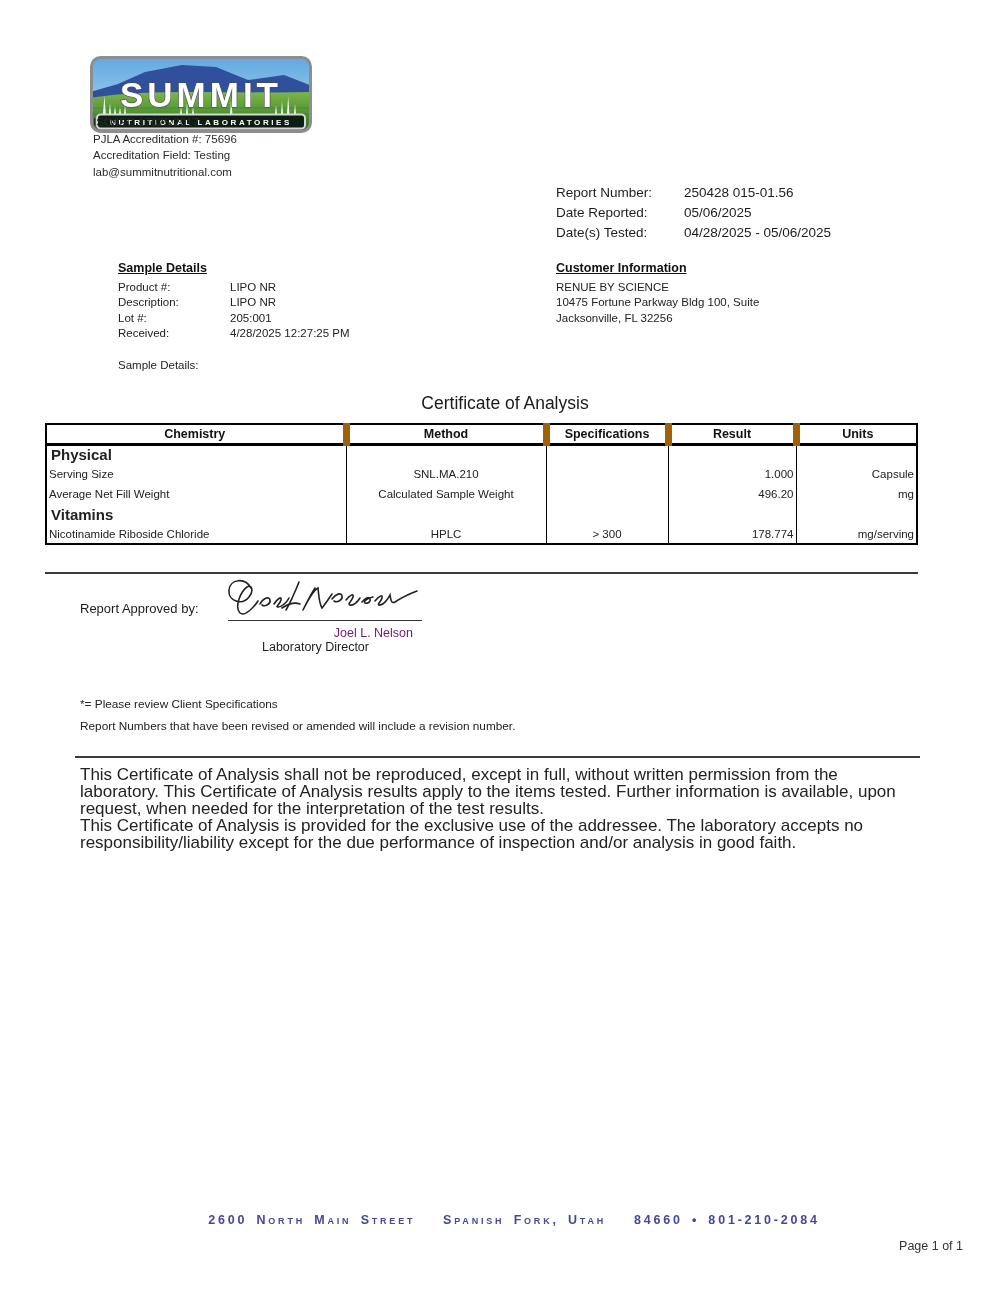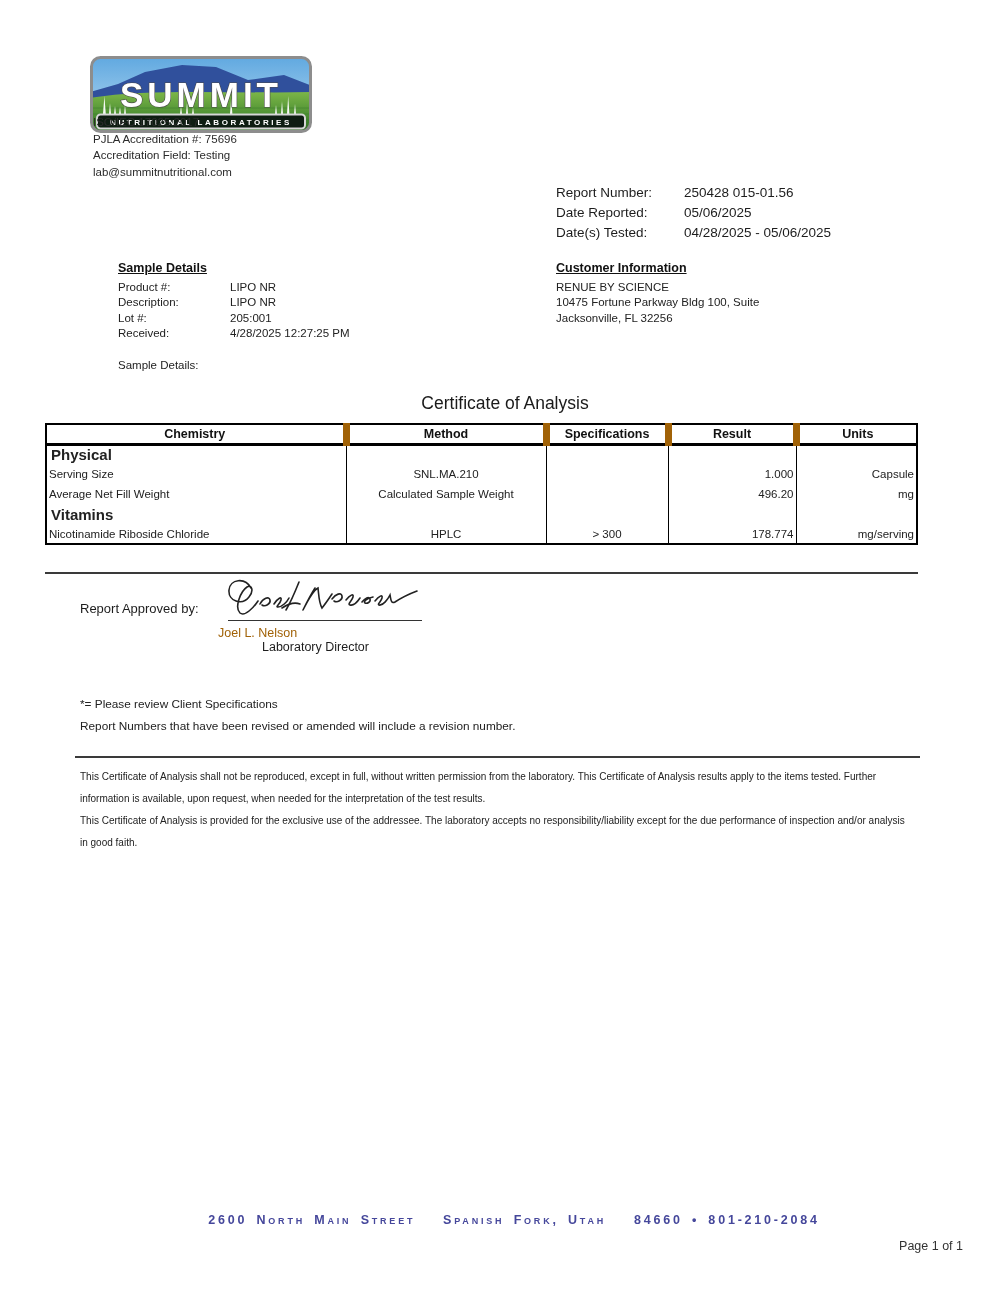--- a/index.html
+++ b/index.html
@@ -65,29 +65,29 @@
   td.c-units { text-align: right; padding-left: 7px; }
 
   
   .rule-1 { position: absolute; left: 45px; top: 572px; width: 873px; height: 0; border-top: 2px solid #3a3a3a; }
   .rule-2 { position: absolute; left: 75px; top: 756px; width: 845px; height: 0; border-top: 2px solid #3a3a3a; }
 
   
   .approved-label { position: absolute; left: 80px; top: 601px; font-size: 13px; color: #1d1d1d; }
   .signature { position: absolute; left: 218px; top: 574px; width: 210px; height: 52px; }
   .signature-line { position: absolute; left: 228px; top: 620px; width: 194px; border-top: 1.5px solid #333; }
-  .approver-name { position: absolute; left: 218px; top: 626px; width: 195px; text-align: left; font-size: 12.5px; color: #a16207; }
+  .approver-name { position: absolute; left: 218px; top: 626px; width: 195px; text-align: right; font-size: 12.5px; color: #701a75; }
   .approver-title { position: absolute; left: 218px; top: 640px; width: 195px; text-align: center; font-size: 12.5px; color: #1d1d1d; }
 
   
   .footnotes { position: absolute; left: 80px; top: 697px; font-size: 11.8px; color: #222; }
   .footnotes .fn { margin-bottom: 7.5px; }
 
   
-  .disclaimer { position: absolute; left: 80px; top: 766px; width: 828px; font-size: 10px; line-height: 22px; color: #222; }
+  .disclaimer { position: absolute; left: 80px; top: 766px; width: 828px; font-size: 17px; line-height: 17px; color: #222; }
 
   
   .footer-address {
     position: absolute; left: 14px; top: 1213px; width: 1000px; text-align: center;
     font-size: 12.5px; font-weight: bold; font-variant: small-caps;
     letter-spacing: 2.8px; word-spacing: 3px; white-space: pre;
   }
   .page-indicator { position: absolute; right: 37px; top: 1239px; font-size: 12.5px; color: #333; }
 </style>
 </head>

